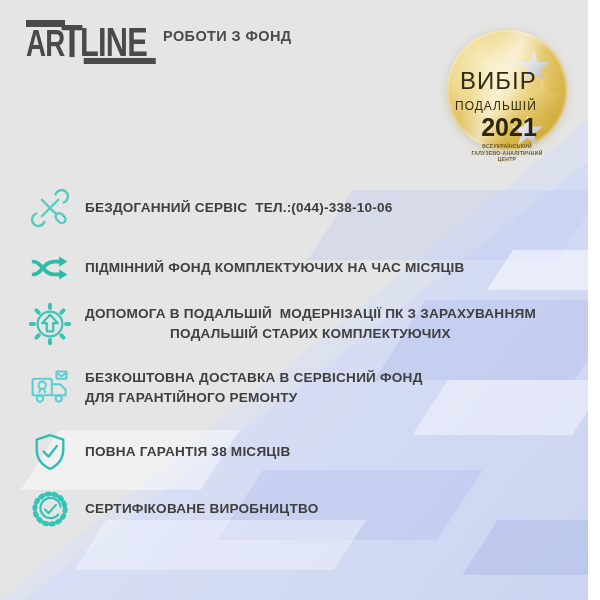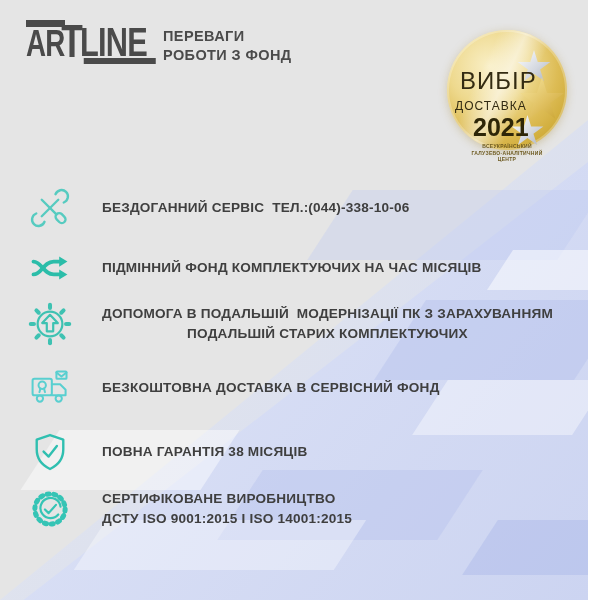--- a/index.html
+++ b/index.html
@@ -51,26 +51,26 @@
   .medal-shine{position:absolute;inset:0;border-radius:50%;
     background:linear-gradient(115deg,rgba(255,255,255,0) 30%,rgba(255,255,255,.55) 46%,rgba(255,255,255,0) 62%);}
   .star{position:absolute;clip-path:polygon(50% 0%,61% 35%,98% 35%,68% 57%,79% 91%,50% 70%,21% 91%,32% 57%,2% 35%,39% 35%);}
   .star-silver{background:linear-gradient(135deg,#ffffff 0%,#d4d8e0 55%,#a8aeba 100%);}
   .star-gold{background:linear-gradient(135deg,#f8e9a6 0%,#e0c060 55%,#c49d26 100%);}
   .s1{left:70px;top:20px;width:34px;height:34px;}
   .s2{left:72px;top:47px;width:46px;height:46px;}
   .s3{left:64px;top:85px;width:33px;height:33px;}
   .m-line1{position:absolute;left:13px;top:37px;font-size:24px;color:#332b12;letter-spacing:1px;}
   .m-line2{position:absolute;left:8px;top:69px;font-size:12px;color:#332b12;letter-spacing:1px;}
-  .m-year{position:absolute;left:26px;top:83px;width:72px;font-size:25px;font-weight:bold;color:#2e2608;}
+  .m-year{position:absolute;left:26px;top:83px;width:72px;font-size:25px;font-weight:bold;color:#2e2608;text-align:center;}
   .m-issuer{position:absolute;left:0;top:113px;width:100%;text-align:center;
             font-size:5px;line-height:6.5px;font-weight:bold;color:#6d5a20;letter-spacing:.3px;}
 
   
-  .benefit{position:absolute;left:28px;display:flex;align-items:center;width:540px;gap:17px;}
+  .benefit{position:absolute;left:28px;display:flex;align-items:center;width:540px;}
   .benefit .iconbox{width:44px;height:44px;flex:0 0 44px;margin-right:13px;}
   .benefit .text{color:#3f3f3f;font-weight:bold;font-size:13.6px;line-height:20px;letter-spacing:.2px;}
   .benefit-line{display:block;white-space:pre-wrap;}
   .b1{top:186px;} .b2{top:246px;} .b3{top:302px;text-align:center;} .b4{top:366px;} .b5{top:430px;text-align:right;} .b6{top:487px;}
 </style>
 </head>
 <body>
 
 <div class="canvas">
 
@@ -90,31 +90,30 @@
   <div class="fg">
 
     <div class="logo">
       <div class="bar-top"></div>
       <span class="l-ar">AR</span>
       <span class="l-t">T</span>
       <span class="l-line">LINE</span>
       <div class="bar-bottom"></div>
     </div>
     <div class="tagline">
-      <div>ПЕРЕВАГИ</div>
       <div>РОБОТИ З ФОНД</div>
     </div>
 
     <div class="medal">
       <div class="medal-shine"></div>
       <div class="star star-silver s1"></div>
       <div class="star star-gold s2"></div>
       <div class="star star-silver s3"></div>
       <div class="m-line1">ВИБІР</div>
-      <div class="m-line2">ДОСТАВКА</div>
+      <div class="m-line2">ПОДАЛЬШІЙ</div>
       <div class="m-year">2021</div>
       <div class="m-issuer">
         <div>ВСЕУКРАЇНСЬКИЙ</div>
         <div>ГАЛУЗЕВО-АНАЛІТИЧНИЙ</div>
         <div>ЦЕНТР</div>
       </div>
     </div>
 
     <div class="benefit b1">
       <div class="iconbox">
@@ -178,20 +177,21 @@
           <circle cx="13" cy="35.5" r="3.4"></circle>
           <circle cx="33.5" cy="35.5" r="3.4"></circle>
           <circle cx="15.5" cy="21" r="4"></circle>
           <path d="M13.5 24.5 L12.5 28.5 M17.5 24.5 L18.5 28.5"></path>
           <rect x="31" y="6" width="11" height="8" rx="1"></rect>
           <path d="M31 7 L36.5 11.5 L42 7"></path>
         </svg>
       </div>
       <div class="text">
         <span class="benefit-line">БЕЗКОШТОВНА ДОСТАВКА В СЕРВІСНИЙ ФОНД</span>
+        <span class="benefit-line">ДЛЯ ГАРАНТІЙНОГО РЕМОНТУ</span>
       </div>
     </div>
 
     <div class="benefit b5">
       <div class="iconbox">
         <svg viewBox="0 0 48 48" width="44" height="44" fill="none" stroke="#2fbfb0" stroke-width="2.6" stroke-linecap="round" stroke-linejoin="round">
           <path d="M24 5.5 L38.5 10.5 V21 C38.5 31.5 32.5 38.5 24 42.5 C15.5 38.5 9.5 31.5 9.5 21 V10.5 Z"></path>
           <path d="M17 23.5 L22.5 29 L31.5 17.5"></path>
         </svg>
       </div>
@@ -204,17 +204,16 @@
     <div class="benefit b6">
       <div class="iconbox">
         <svg viewBox="0 0 48 48" width="44" height="44" fill="none" stroke="#35c4b5" stroke-width="2.4" stroke-linecap="round" stroke-linejoin="round">
           <circle cx="24" cy="24" r="16.5" stroke-width="5.5" stroke-dasharray="2.2 5.2"></circle>
           <path d="M33 30 a11 11 0 1 1 2.5 -8.5"></path>
           <path d="M18.5 24.5 L22.5 28.5 L30.5 19.5"></path>
         </svg>
       </div>
       <div class="text">
         <span class="benefit-line">СЕРТИФІКОВАНЕ ВИРОБНИЦТВО</span>
-        <span class="benefit-line">ДСТУ ISO 9001:2015 І ISO 14001:2015</span>
       </div>
     </div>
   </div>
 </div>
 
 </body></html>

